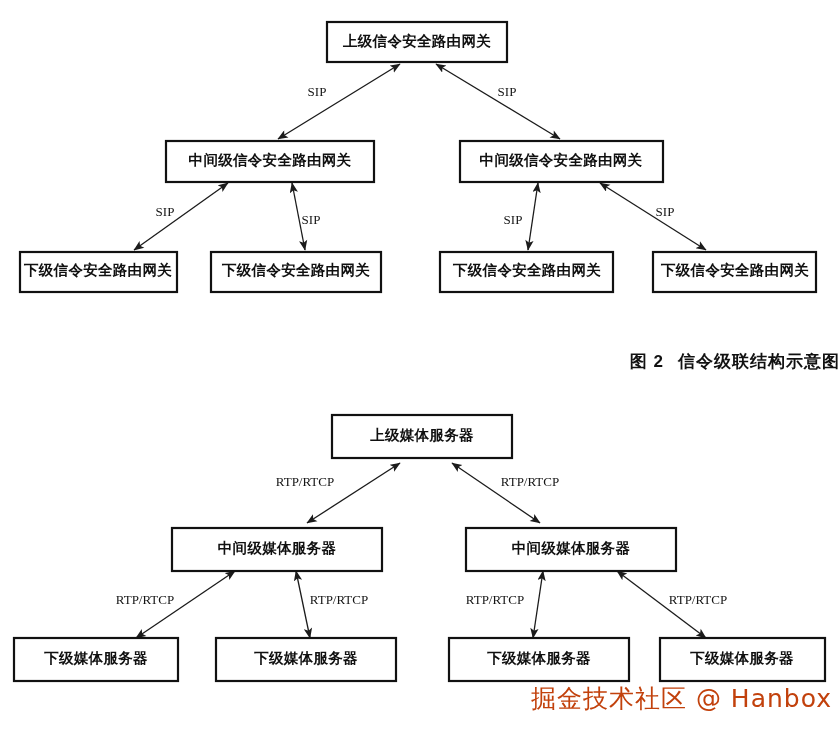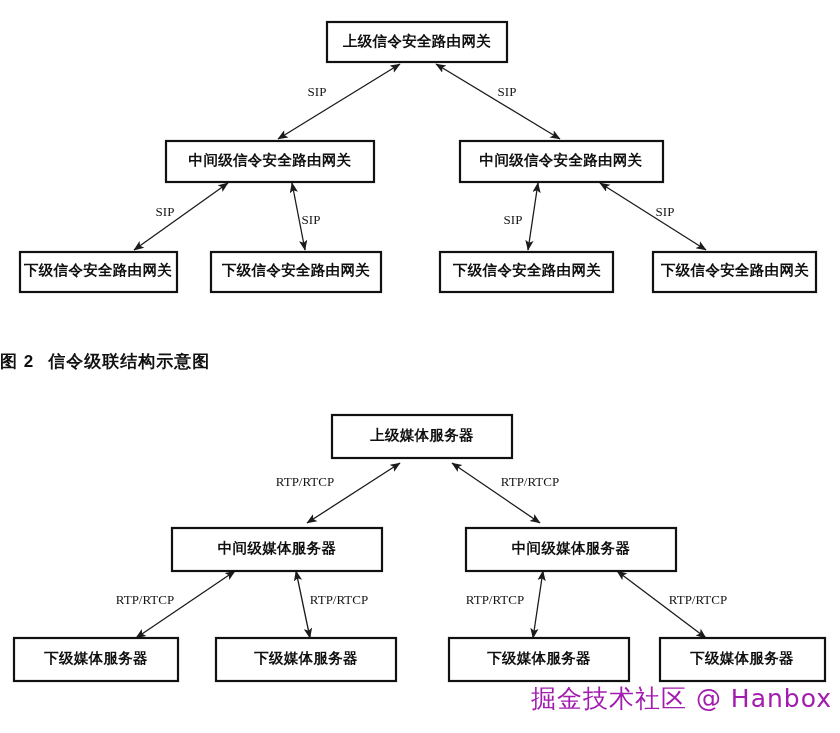--- a/index.html
+++ b/index.html
@@ -53,35 +53,35 @@
     font-size: 13px;
     fill: #141414;
     text-anchor: middle;
     dominant-baseline: middle;
   }
   .caption {
     position: absolute;
     left: 0;
     width: 840px;
     top: 350px;
-    text-align: left;
+    text-align: right;
     font-family: "Liberation Sans", "DejaVu Sans", sans-serif;
     font-size: 17px;
     font-weight: 700;
     color: #111111;
     letter-spacing: 1px;
   }
   .caption .cap-num { margin-right: 14px; }
   .watermark {
     position: absolute;
     right: 8px;
     bottom: 18px;
     font-family: "DejaVu Sans", "Liberation Sans", sans-serif;
     font-size: 25px;
-    color: #a21caf;
+    color: #c2410c;
     letter-spacing: 1px;
     white-space: nowrap;
     user-select: none;
   }
 </style>
 </head>
 <body>
 
 <div id="page">
 

